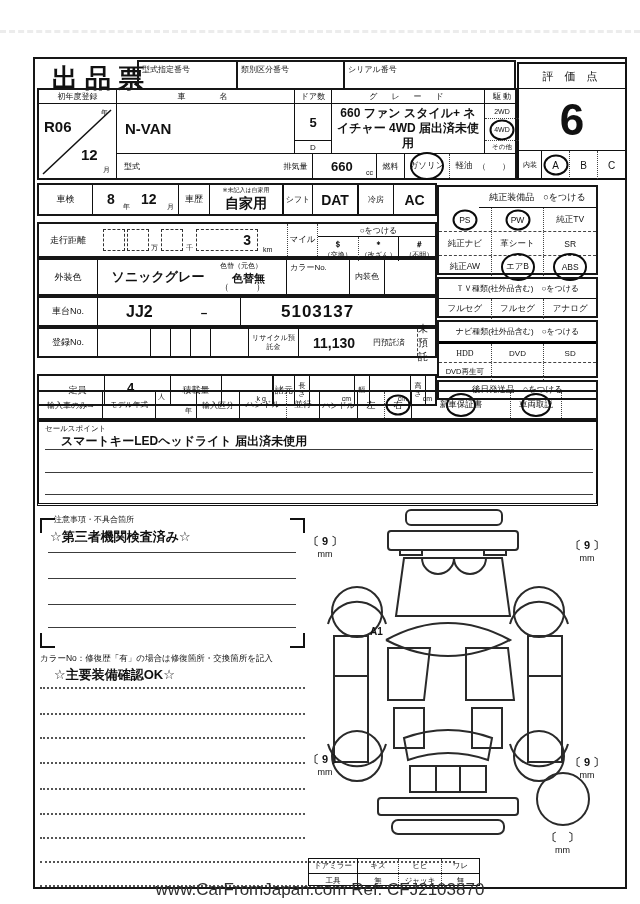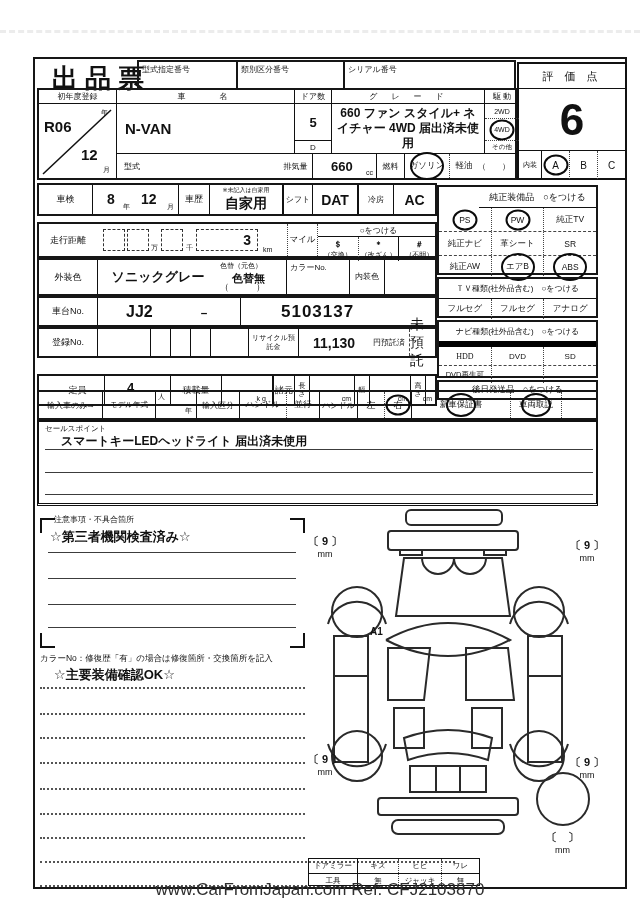--- a/index.html
+++ b/index.html
@@ -180,21 +180,21 @@
     <div class="fx" style="width:58px;font-size:9px;border-right:1px solid #111;">登録No.</div>
     <div style="width:150px;position:relative;border-right:1px solid #111;">
       <div class="a" style="left:52px;top:0;height:100%;border-left:1px solid #111;"></div>
       <div class="a" style="left:72px;top:0;height:100%;border-left:1px solid #111;"></div>
       <div class="a" style="left:92px;top:0;height:100%;border-left:1px solid #111;"></div>
       <div class="a" style="left:112px;top:0;height:100%;border-left:1px solid #111;"></div>
     </div>
     <div class="fx stack" style="width:45px;font-size:7px;border-right:1px solid #111;padding:0 2px;">リサイクル預託金</div>
     <div class="fx v" style="width:70px;font-size:14px;">11,130</div>
     <div class="fx" style="width:40px;font-size:8px;">円預託済</div>
-    <div class="fx" style="flex:1;font-size:14px;border-left:1px dashed #444;">未預託</div>
+    <div class="fx" style="flex:1;font-size:10px;border-left:1px dashed #444;margin-left:8px;">未預託</div>
   </div>
 
   <div class="a b2" style="left:37px;top:374px;width:400px;height:32px;display:flex;padding-left:12px;">
     <div class="fx" style="width:53px;font-size:9px;border-right:1px solid #111;">定員</div>
     <div style="width:65px;position:relative;border-right:1px solid #111;">
       <span class="a v" style="left:22px;top:4px;font-size:13px;">4</span>
       <span class="a xs" style="right:5px;bottom:2px;">人</span>
     </div>
     <div class="fx" style="width:50px;font-size:9px;border-right:1px solid #111;">積載量</div>
     <div style="width:50px;position:relative;border-right:2px solid #111;">
@@ -254,21 +254,21 @@
   <div class="a b2" style="left:437px;top:277px;width:161px;height:41px;">
     <div class="fx" style="height:19px;font-size:8px;border-bottom:1px solid #111;">ＴＶ種類(社外品含む)　○をつける</div>
     <div style="display:flex;height:20px;">
       <div class="fx" style="flex:1;font-size:8.5px;">フルセグ</div>
       <div class="fx" style="flex:1;font-size:8.5px;border-left:1px dotted #444;">フルセグ</div>
       <div class="fx" style="flex:1;font-size:8.5px;border-left:1px dotted #444;">アナログ</div>
     </div>
   </div>
 
   <div class="a b2" style="left:437px;top:320px;width:161px;height:58px;">
-    <div class="fx" style="height:19px;font-size:8px;border-bottom:6px solid #000000;">ナビ種類(社外品含む)　○をつける</div>
+    <div class="fx" style="height:19px;font-size:8px;border-bottom:3px solid #000000;">ナビ種類(社外品含む)　○をつける</div>
     <div style="display:flex;height:18px;">
       <div class="fx" style="flex:1;font-size:8px;font-family:Liberation Serif, serif;">HDD</div>
       <div class="fx" style="flex:1;font-size:8px;border-left:1px dotted #444;">DVD</div>
       <div class="fx" style="flex:1;font-size:8px;border-left:1px dotted #444;">SD</div>
     </div>
     <div style="display:flex;height:17px;border-top:1px dashed #444;">
       <div class="fx" style="flex:1;font-size:7.5px;">DVD再生可</div>
       <div style="flex:1;border-left:1px dotted #444;"></div>
       <div style="flex:1;border-left:1px dotted #444;"></div>
     </div>

